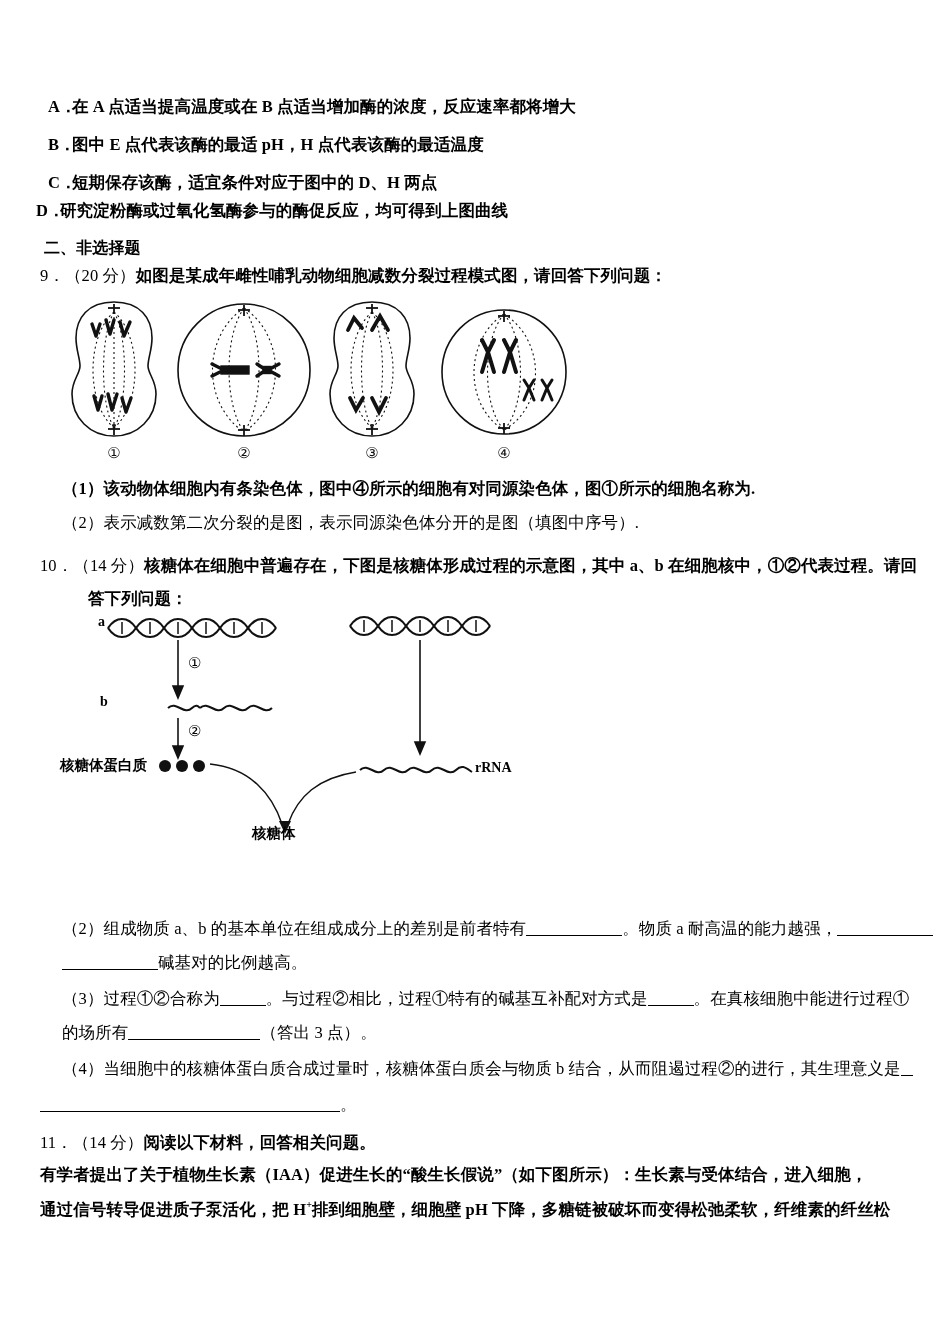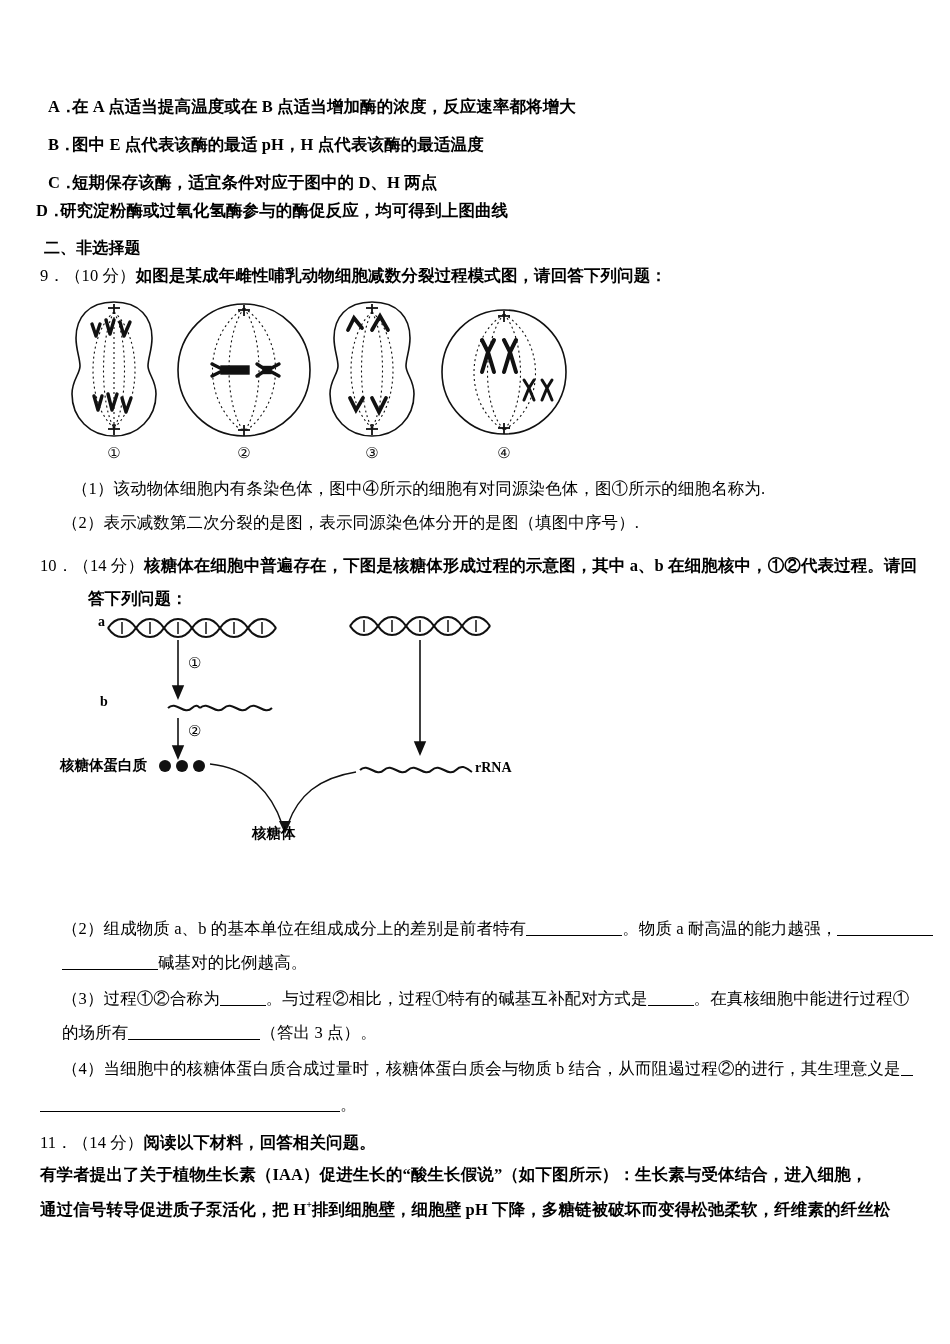--- a/index.html
+++ b/index.html
@@ -89,21 +89,21 @@
   <div class="line" style="left:48px; top:172px;">
     <span class="opt-label">C．</span><span class="bold">短期保存该酶，适宜条件对应于图中的 D、H 两点</span>
   </div>
   <div class="line" style="left:36px; top:200px;">
     <span class="opt-label">D．</span><span class="bold">研究淀粉酶或过氧化氢酶参与的酶促反应，均可得到上图曲线</span>
   </div>
 
   <div class="line bold" style="left:44px; top:237px; font-size:16px;">二、非选择题</div>
 
   <div class="line" style="left:40px; top:265px;">
-    <span>9．</span><span>（10 分）</span><span class="bold">如图是某成年雌性哺乳动物细胞减数分裂过程模式图，请回答下列问题：</span>
+    <span>9．</span><span>（20 分）</span><span class="bold">如图是某成年雌性哺乳动物细胞减数分裂过程模式图，请回答下列问题：</span>
   </div>
 
   <div id="meiosis-figure">
     <svg width="520" height="172" viewBox="0 0 520 172" xmlns="http://www.w3.org/2000/svg">
       <g fill="none" stroke="#111" stroke-width="1.6">
 
         <path d="M62,6 C88,6 100,22 100,42 C100,54 96,62 96,70 C96,78 104,84 104,98 C104,122 86,140 62,140 C38,140 20,122 20,98 C20,84 28,78 28,70 C28,62 24,54 24,42 C24,22 36,6 62,6 Z"></path>
 
         <g stroke-dasharray="2,3" stroke-width="1.1">
           <path d="M62,16 C34,40 34,108 62,132"></path>
@@ -203,21 +203,21 @@
 
         <g stroke-width="3">
           <path d="M472,84 L477,92 M482,84 L477,92 M477,92 L472,104 M477,92 L482,104" fill="none"></path>
           <path d="M490,84 L495,92 M500,84 L495,92 M495,92 L490,104 M495,92 L500,104" fill="none"></path>
         </g>
       </g>
       <text x="452" y="162" font-family="Liberation Serif, serif" font-size="15" text-anchor="middle" fill="#111">④</text>
     </svg>
   </div>
 
-  <div class="line" style="left:72px; top:478px;">
+  <div class="line" style="left:62px; top:478px;font-weight:bold;">
     <span>（1）</span><span>该动物体细胞内有条染色体，图中④所示的细胞有对同源染色体，图①所示的细胞名称为.</span>
   </div>
   <div class="line" style="left:62px; top:512px;">
     <span>（2）</span><span>表示减数第二次分裂的是图，表示同源染色体分开的是图（填图中序号）.</span>
   </div>
 
   <div class="line" style="left:40px; top:555px;">
     <span>10．</span><span>（14 分）</span><span class="bold">核糖体在细胞中普遍存在，下图是核糖体形成过程的示意图，其中 a、b 在细胞核中，①②代表过程。请回</span>
   </div>
   <div class="line bold" style="left:40px; top:588px;margin-left:48px;">答下列问题：</div>

